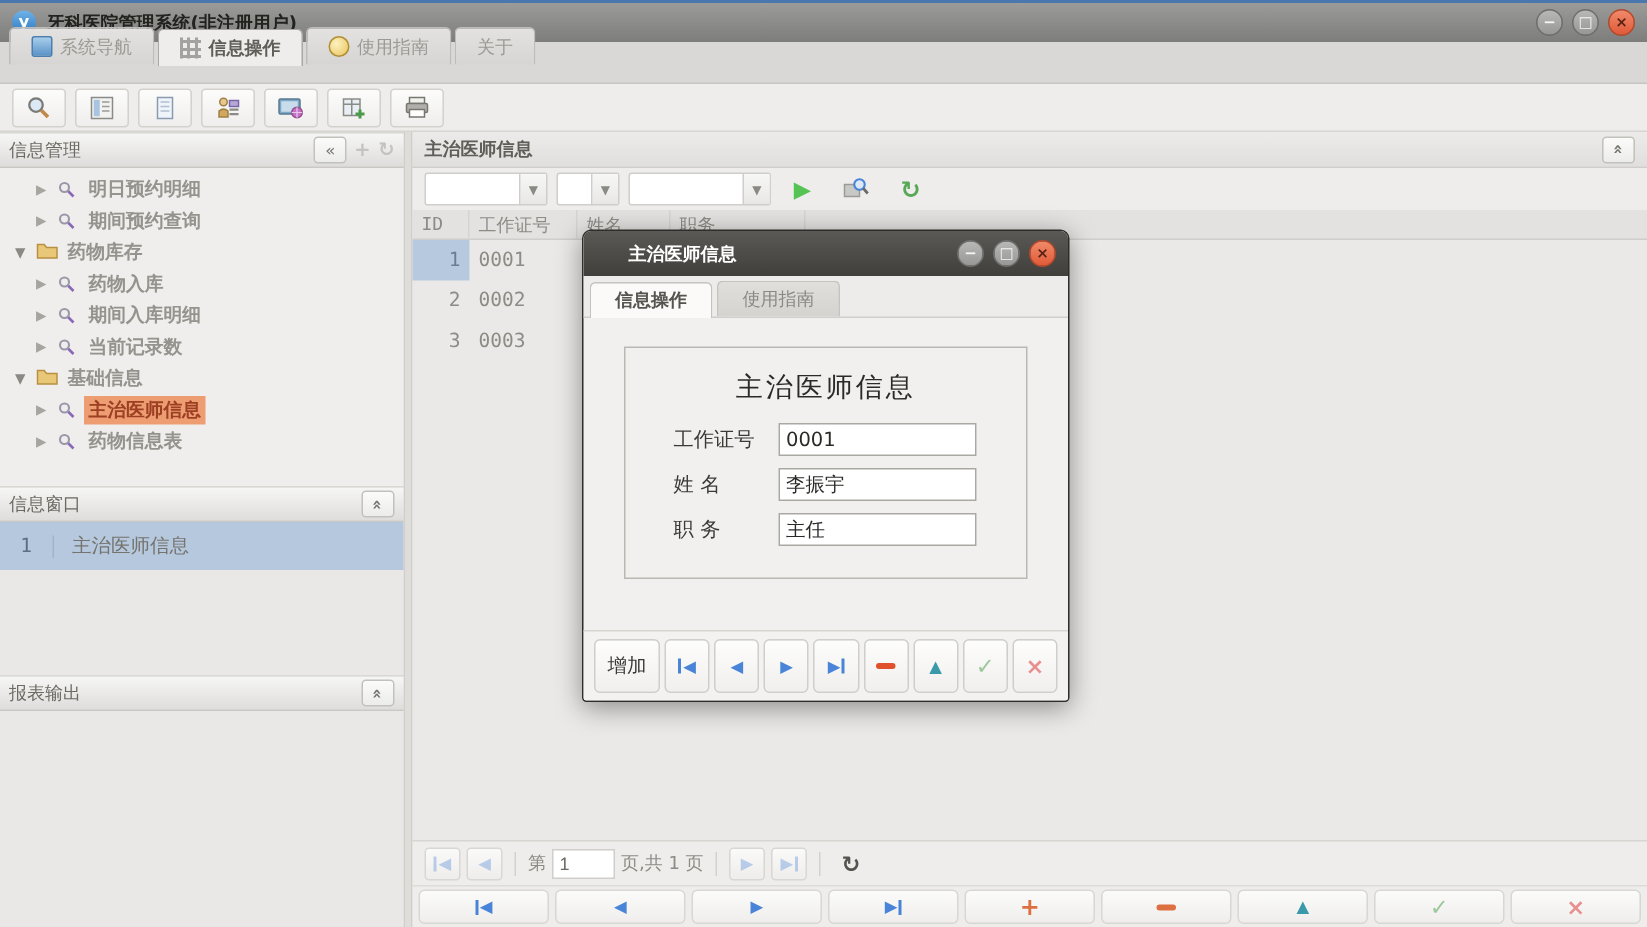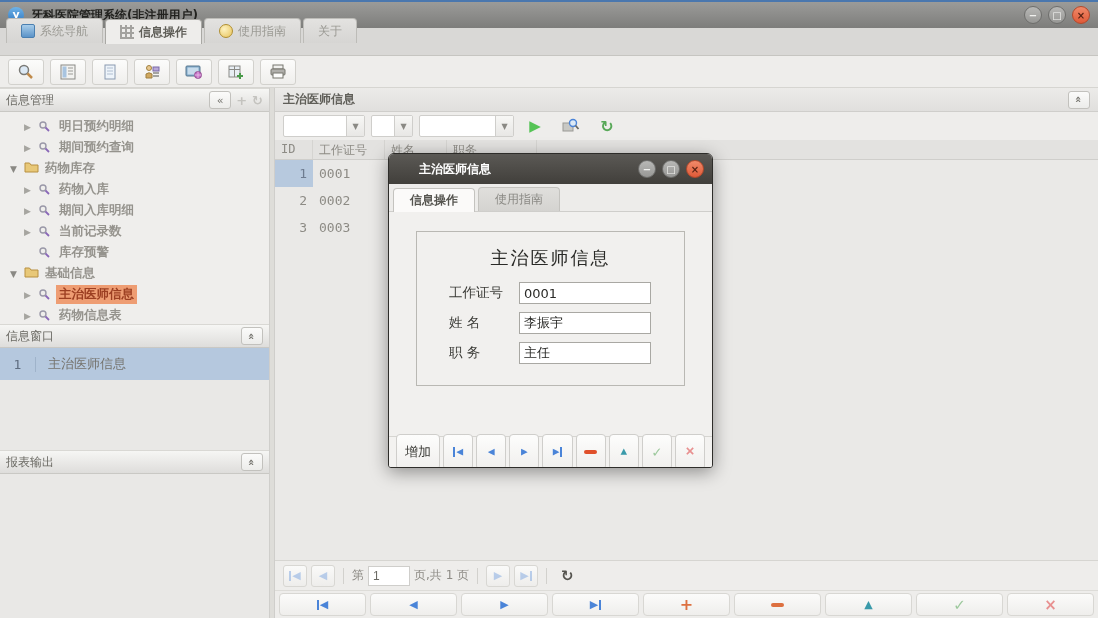--- a/index.html
+++ b/index.html
@@ -140,22 +140,22 @@
   .dlg-tab { height:24px; padding:0 16px; display:flex; align-items:center; border:1px solid #c4c3bf; border-bottom:none;
              border-radius:4px 4px 0 0; margin-right:3px; background:linear-gradient(#e0dfdc,#d4d3d0); color:#8a8984; }
   .dlg-tab.active { background:#fbfaf9; color:#55544f; font-weight:bold; position:relative; top:1px; }
   .dlg-body { flex:1; padding:19px 27px 0 27px; }
   .groupbox { border:1px solid #b9b8b3; height:155px; padding-top:14px; }
   .form-title { text-align:center; font-size:18px; color:#2a2a27; letter-spacing:2px; margin-bottom:12px; }
   .form-row { display:flex; align-items:center; margin:0 0 8px 32px; }
   .form-label { width:70px; font-size:13.5px; color:#3a3a36; }
   .form-input { width:132px; height:22px; border:1px solid #a9a8a3; background:#fff; padding:0 4px;
                 font-size:13px; color:#2a2a27; font-family:"DejaVu Sans",sans-serif; }
-  .dlg-footer { height:31px; background:#f3f2f0; border-top:1px solid #d6d5d1; display:flex; align-items:center;
-                gap:3px; padding:0 7px; flex:0 0 auto;font-family:Liberation Mono, monospace; }
+  .dlg-footer { height:47px; background:#f3f2f0; border-top:1px solid #d6d5d1; display:flex; align-items:center;
+                gap:3px; padding:0 7px; flex:0 0 auto; }
   .dlg-btn { height:36px; border:1px solid #cfcecb; border-radius:4px; background:linear-gradient(#fdfdfc,#f0efed);
              display:flex; align-items:center; justify-content:center; }
   .dlg-btn.txt { width:50px; color:#3a3a36; font-size:13px; }
   .dlg-btn.ico { width:34px; }
 </style>
 </head>
 <body>
 
 <div class="app">
 
@@ -296,28 +296,20 @@
           <span class="tree-label">期间入库明细</span>
         </div>
         <div class="tree-row lvl1">
           <span class="tw-arrow">▶</span>
           <span class="tw-icon"><svg width="13" height="13">
                 <circle cx="5" cy="6" r="3" fill="none" stroke="#9a98a8" stroke-width="1.4"></circle>
                 <line x1="7.5" y1="8.5" x2="11" y2="12" stroke="#8a68b8" stroke-width="1.8"></line>
               </svg></span>
           <span class="tree-label">当前记录数</span>
         </div>
-        <div class="tree-row lvl1">
-          <span class="tw-arrow"> </span>
-          <span class="tw-icon"><svg width="13" height="13">
-                <circle cx="5" cy="6" r="3" fill="none" stroke="#9a98a8" stroke-width="1.4"></circle>
-                <line x1="7.5" y1="8.5" x2="11" y2="12" stroke="#8a68b8" stroke-width="1.8"></line>
-              </svg></span>
-          <span class="tree-label">库存预警</span>
-        </div>
         <div class="tree-row lvl0">
           <span class="tw-arrow down">▼</span>
           <span class="tw-icon"><svg width="15" height="12">
                 <path d="M1 3 L1 11 L14 11 L14 4 L7 4 L5.5 2 L1 2 Z" fill="#e8c878" stroke="#b89040"></path>
               </svg></span>
           <span class="tree-label">基础信息</span>
         </div>
         <div class="tree-row lvl1 selected">
           <span class="tw-arrow">▶</span>
           <span class="tw-icon"><svg width="13" height="13">

